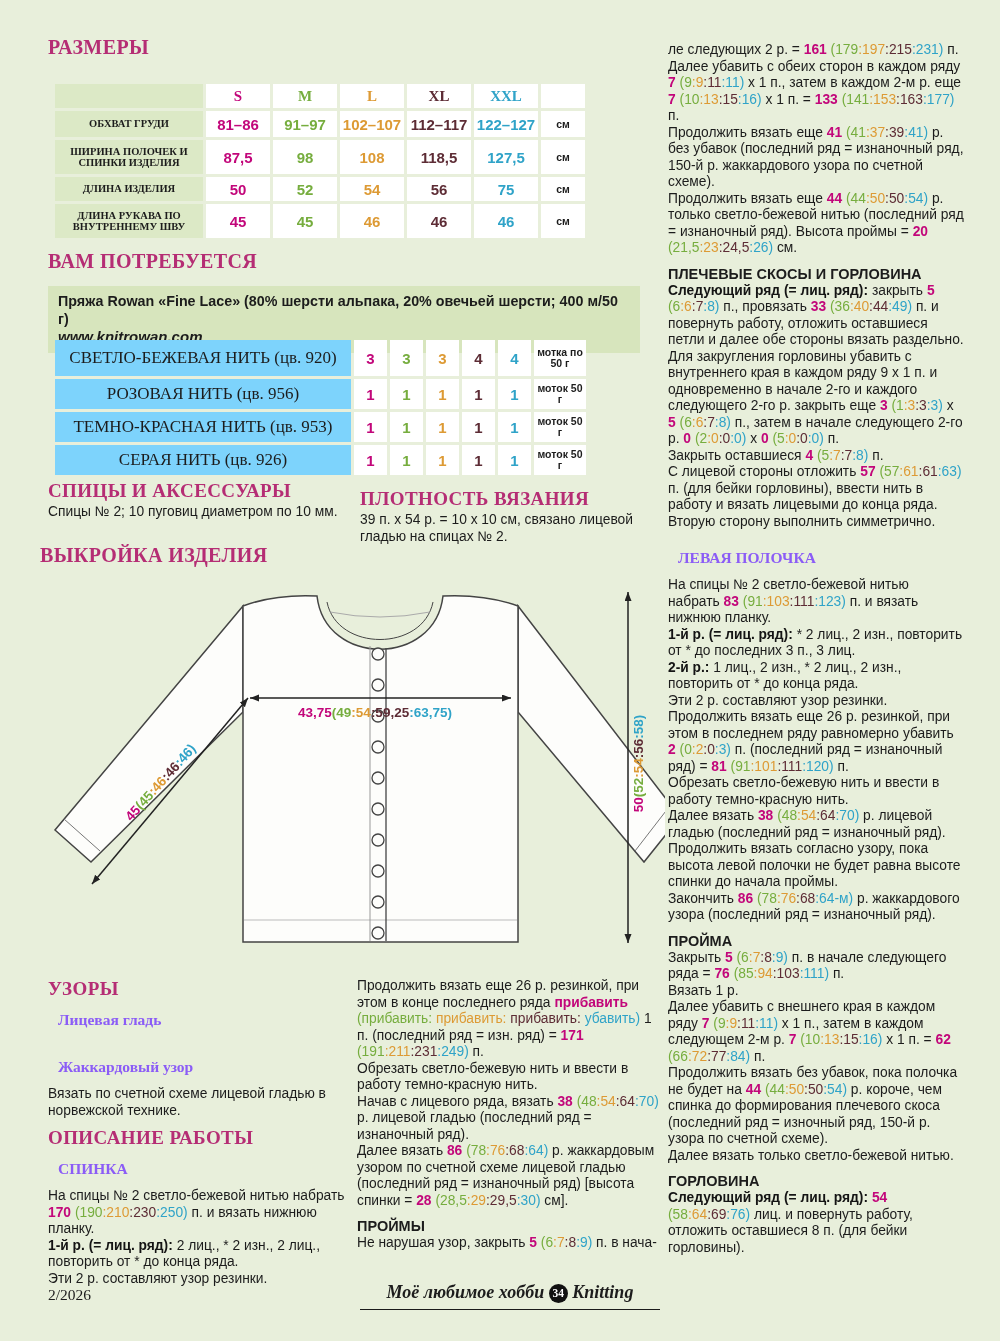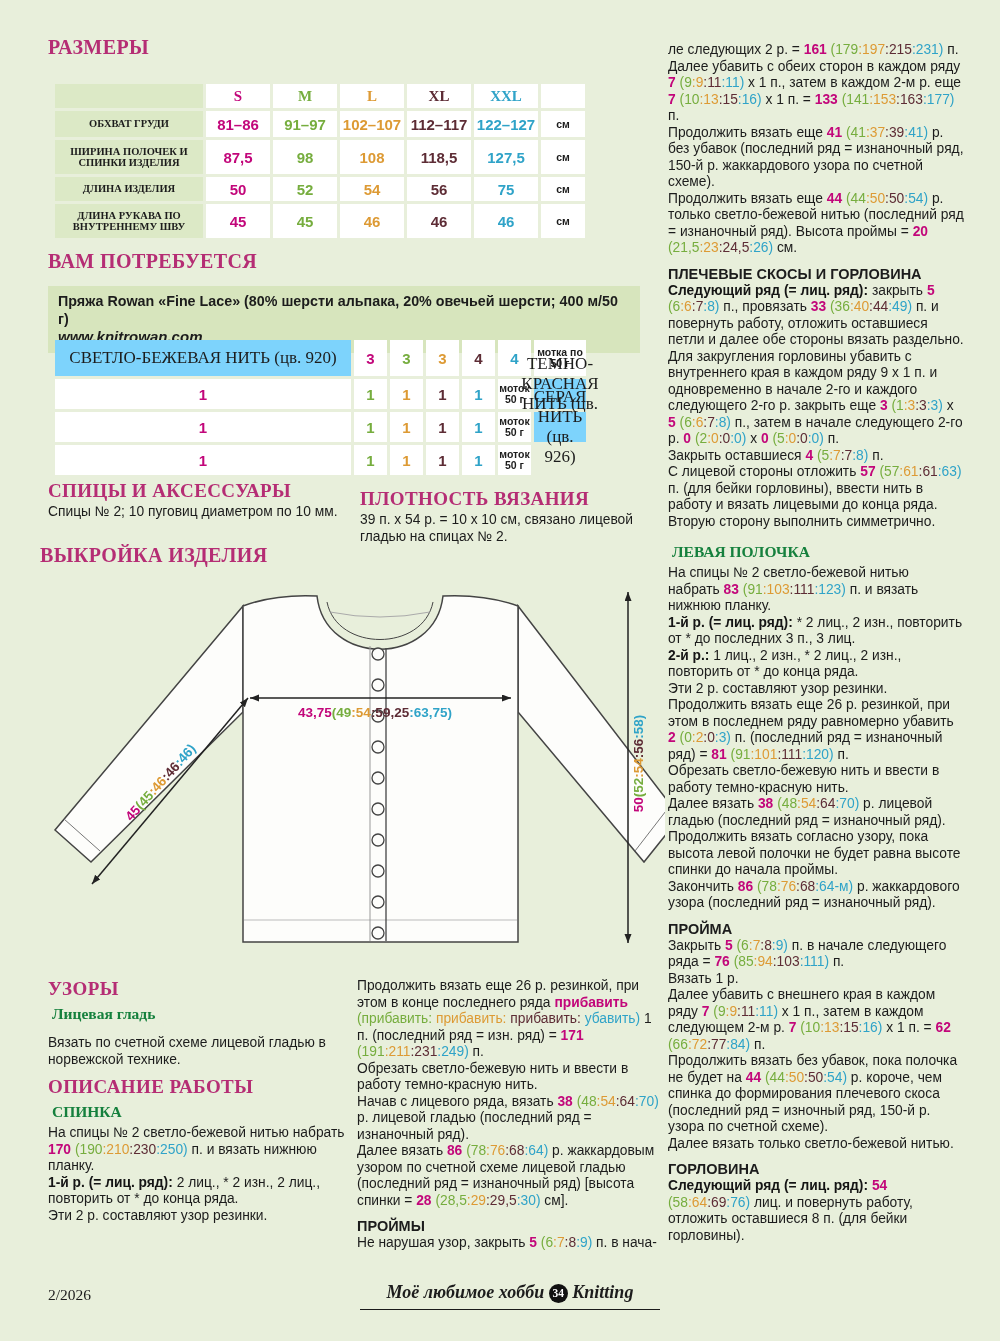--- a/index.html
+++ b/index.html
@@ -14,22 +14,22 @@
   .c-2{color:#76ad3e;}
   .c-3{color:#dd9a34;}
   .c-4{color:#5d2c35;}
   .c-5{color:#2fa3c8;}
   .c-b{font-weight:bold;color:#141414;}
   
   .col{font-size:13.8px;line-height:16.5px;}
   .blk-p{margin:0;}
   .blk-h1{font-family:"Liberation Serif",serif;font-weight:bold;color:#b52d74;
           font-size:19px;letter-spacing:.4px;line-height:22px;margin:0 0 1px 0;}
-  .blk-h2{font-family:"Liberation Serif",serif;font-weight:bold;color:#15803d;
-          font-size:15.5px;line-height:19px;margin:4px;}
+  .blk-h2{font-family:"Liberation Serif",serif;font-weight:bold;color:#8b5cf6;
+          font-size:15.5px;line-height:19px;margin:10px;}
   .blk-hb{font-weight:bold;font-size:14.5px;line-height:18px;margin:0;}
   .blk-gap{height:8px;}
   
   .tbl{display:grid;gap:3px;}
   .cell{background:#fff;display:flex;align-items:center;justify-content:center;
         text-align:center;}
   .cell.lab{background:#dce9c6;font-family:"Liberation Serif",serif;font-weight:bold;
         font-size:10.5px;line-height:11.5px;padding:0 6px;}
   .cell.ylab{background:#7dd3fc;font-family:"Liberation Serif",serif;font-size:17px;}
   .cell.corner{background:#dce9c6;}
@@ -104,20 +104,21 @@
 
 <div id="yarn-table" class="abs tbl" style="left:55px;top:340px;grid-template-columns:296px repeat(5,33px) 52px;
             grid-template-rows:36px 30px 30px 30px;">
     <div class="cell ylab">СВЕТЛО-БЕЖЕВАЯ НИТЬ (цв. 920)</div>
     <div class="cell val v-1">3</div>
     <div class="cell val v-2">3</div>
     <div class="cell val v-3">3</div>
     <div class="cell val v-4">4</div>
     <div class="cell val v-5">4</div>
     <div class="cell unit">мотка по 50 г</div>
+    <div class="cell ylab">РОЗОВАЯ НИТЬ (цв. 956)</div>
     <div class="cell val v-1">1</div>
     <div class="cell val v-2">1</div>
     <div class="cell val v-3">1</div>
     <div class="cell val v-4">1</div>
     <div class="cell val v-5">1</div>
     <div class="cell unit">моток 50 г</div>
     <div class="cell ylab">ТЕМНО-КРАСНАЯ НИТЬ (цв. 953)</div>
     <div class="cell val v-1">1</div>
     <div class="cell val v-2">1</div>
     <div class="cell val v-3">1</div>
@@ -190,20 +191,21 @@
 </svg>
 
 <div class="abs dim" style="left:225px;top:705px;width:300px;"><span class="c-1">43,75</span><span class="c-2">(49</span><span class="c-3">:54</span><span class="c-4">:59,25</span><span class="c-5">:63,75)</span></div>
 <div class="abs dim" style="left:538px;top:756px;width:200px;transform:rotate(-90deg);"><span class="c-1">50</span><span class="c-2">(52</span><span class="c-3">:54</span><span class="c-4">:56</span><span class="c-5">:58)</span></div>
 <div class="abs dim" style="left:78px;top:775px;width:165px;transform:rotate(-48deg);"><span class="c-1">45</span><span class="c-2">(45</span><span class="c-3">:46</span><span class="c-4">:46</span><span class="c-5">:46)</span></div>
 
 <div class="abs col" style="left:48px;top:978px;width:302px;">
     <div class="blk blk-h1"><span>УЗОРЫ</span></div>
     <div class="blk blk-h2"><span>Лицевая гладь</span></div>
     <div class="blk blk-gap"></div>
+    <div class="blk blk-h2"><span>Жаккардовый узор</span></div>
     <div class="blk blk-p"><span>Вязать по счетной схеме лицевой гладью в норвежской технике.</span></div>
     <div class="blk blk-gap"></div>
     <div class="blk blk-h1"><span>ОПИСАНИЕ РАБОТЫ</span></div>
     <div class="blk blk-h2"><span>СПИНКА</span></div>
     <div class="blk blk-p"><span>На спицы № 2 светло-бежевой нитью набрать </span><span class="c-1">170</span><span> </span><span class="c-2">(190</span><span class="c-3">:210</span><span class="c-4">:230</span><span class="c-5">:250)</span><span> п. и вязать нижнюю планку.</span></div>
     <div class="blk blk-p"><span class="c-b">1-й р. (= лиц. ряд):</span><span> 2 лиц., * 2 изн., 2 лиц., повторить от * до конца ряда.</span></div>
     <div class="blk blk-p"><span>Эти 2 р. составляют узор резинки.</span></div>
   </div>
 <div class="abs col" style="left:357px;top:978px;width:302px;">
     <div class="blk blk-p"><span>Продолжить вязать еще 26 р. резинкой, при этом в конце последнего ряда </span><span class="c-1">прибавить</span><span> </span><span class="c-2">(прибавить:</span><span> </span><span class="c-3">прибавить:</span><span> </span><span class="c-4">прибавить:</span><span> </span><span class="c-5">убавить)</span><span> 1 п. (последний ряд = изн. ряд) = </span><span class="c-1">171</span><span> </span><span class="c-2">(191</span><span class="c-3">:211</span><span class="c-4">:231</span><span class="c-5">:249)</span><span> п.</span></div>

